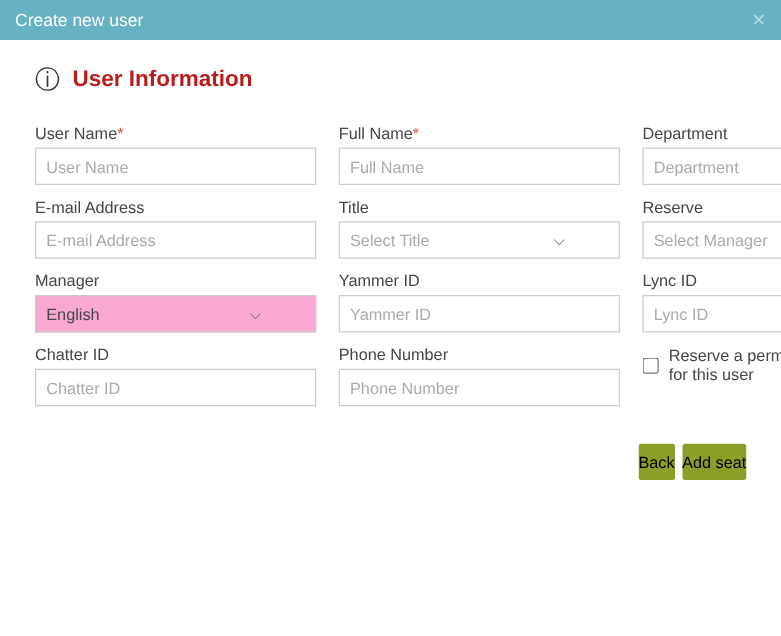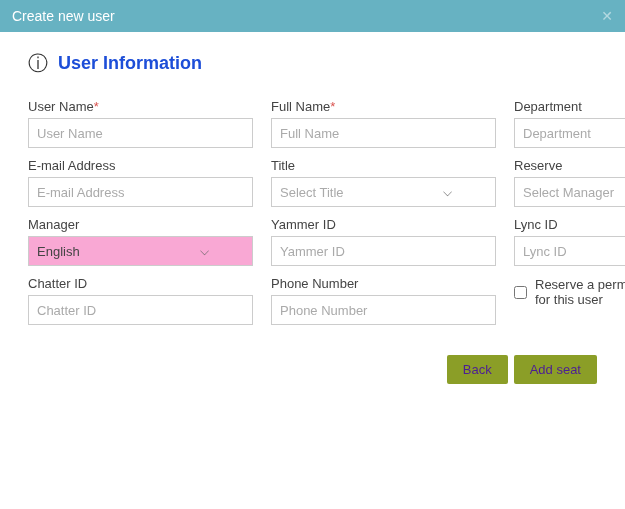--- a/index.html
+++ b/index.html
@@ -3,34 +3,34 @@
 <meta charset="utf-8">
 <style>
 *{box-sizing:border-box;margin:0;padding:0;font-family:Arial,Helvetica,sans-serif}
 body{background:#fff}
 .modal{width:625px;background:#fff;position:relative}
 .header{background:#67b2c2;color:#fff;padding:8px 12px;font-size:14px;display:flex;justify-content:space-between;align-items:flex-end}
 .close-x{color:#fff;opacity:.5;font-size:14px;cursor:pointer}
 .body{padding:18px 28px 22px 28px}
 .section-title{display:flex;align-items:center;gap:10px;color:#555;margin-bottom:22px}
 .section-title .icon{font-size:20px;color:#333}
-.section-title h2{font-size:18px;font-weight:bold;color:#1d4ed8}
+.section-title h2{font-size:18px;font-weight:bold;color:#b91c1c}
 .form{display:grid;grid-template-columns:1fr 1fr 1fr;column-gap:18px;row-gap:10px}
 .field label{display:block;font-size:13px;color:#444;margin-bottom:4px}
 .req{color:#d9534f}
 .control{width:225px;height:30px;border:1px solid #ccc;background:#fff;font-size:13px;padding:0 8px;color:#444}
 .control::placeholder{color:#aaa}
 select.control{appearance:none;-webkit-appearance:none;background:#f9a8d4;padding-right:24px}
 .select-wrap{position:relative;width:189px}
 .select-wrap .chev{position:absolute;right:8px;top:50%;transform:translateY(-50%);pointer-events:none;color:#666;font-size:12px}
 .select-mgr .control{width:225px}
 .select-mgr .chev-box{border-left:1px solid #ccc;width:24px;height:30px;position:absolute;right:0;top:0;display:flex;align-items:center;justify-content:center}
 .checkbox-row{display:flex;align-items:center;gap:8px;height:30px;margin-top:1px;font-size:13px;color:#444}
 .footer{display:flex;justify-content:flex-end;gap:6px;margin-top:30px}
-.btn{background:#8b9e27;color:#4c1d95;border:none;padding:7px 16px;font-size:13px;cursor:pointer;border-radius:2px}
+.btn{background:#8b9e27;color:#000000;border:none;padding:7px 0;font-size:13px;cursor:pointer;border-radius:2px}
 </style>
 </head>
 <body>
 
 <div class="modal">
   <div class="header">
     <span>Create new user</span>
     <span class="close-x">✕</span>
   </div>
   <div class="body">

